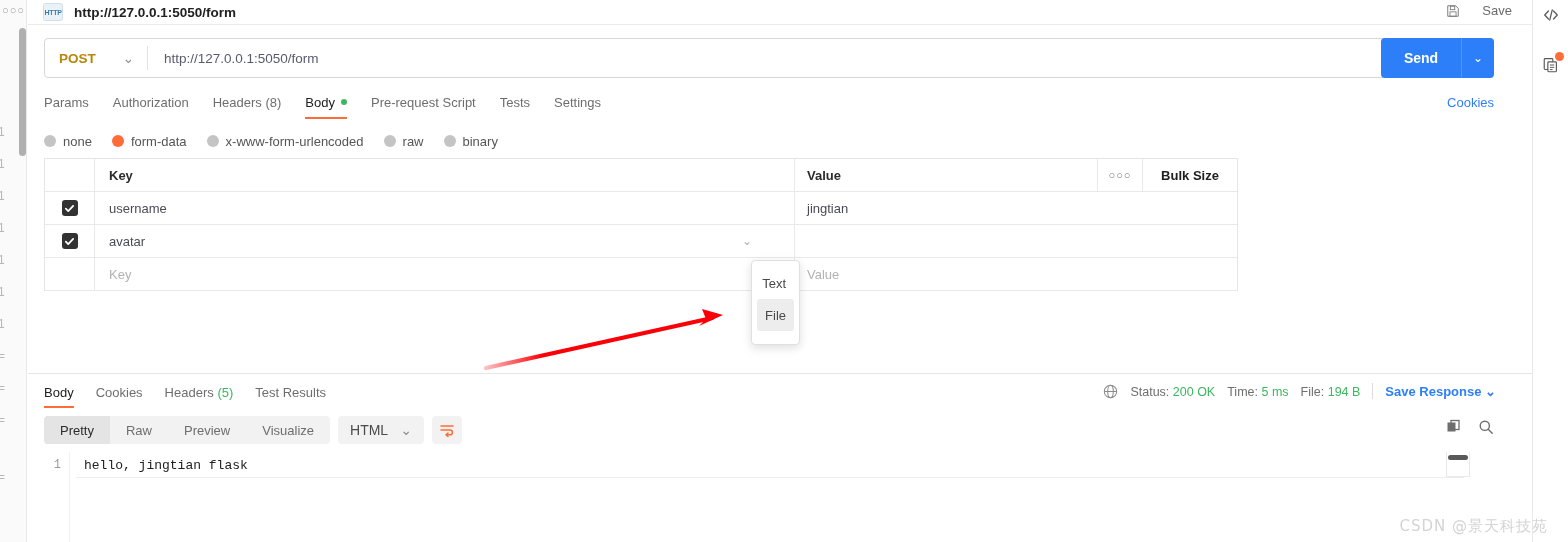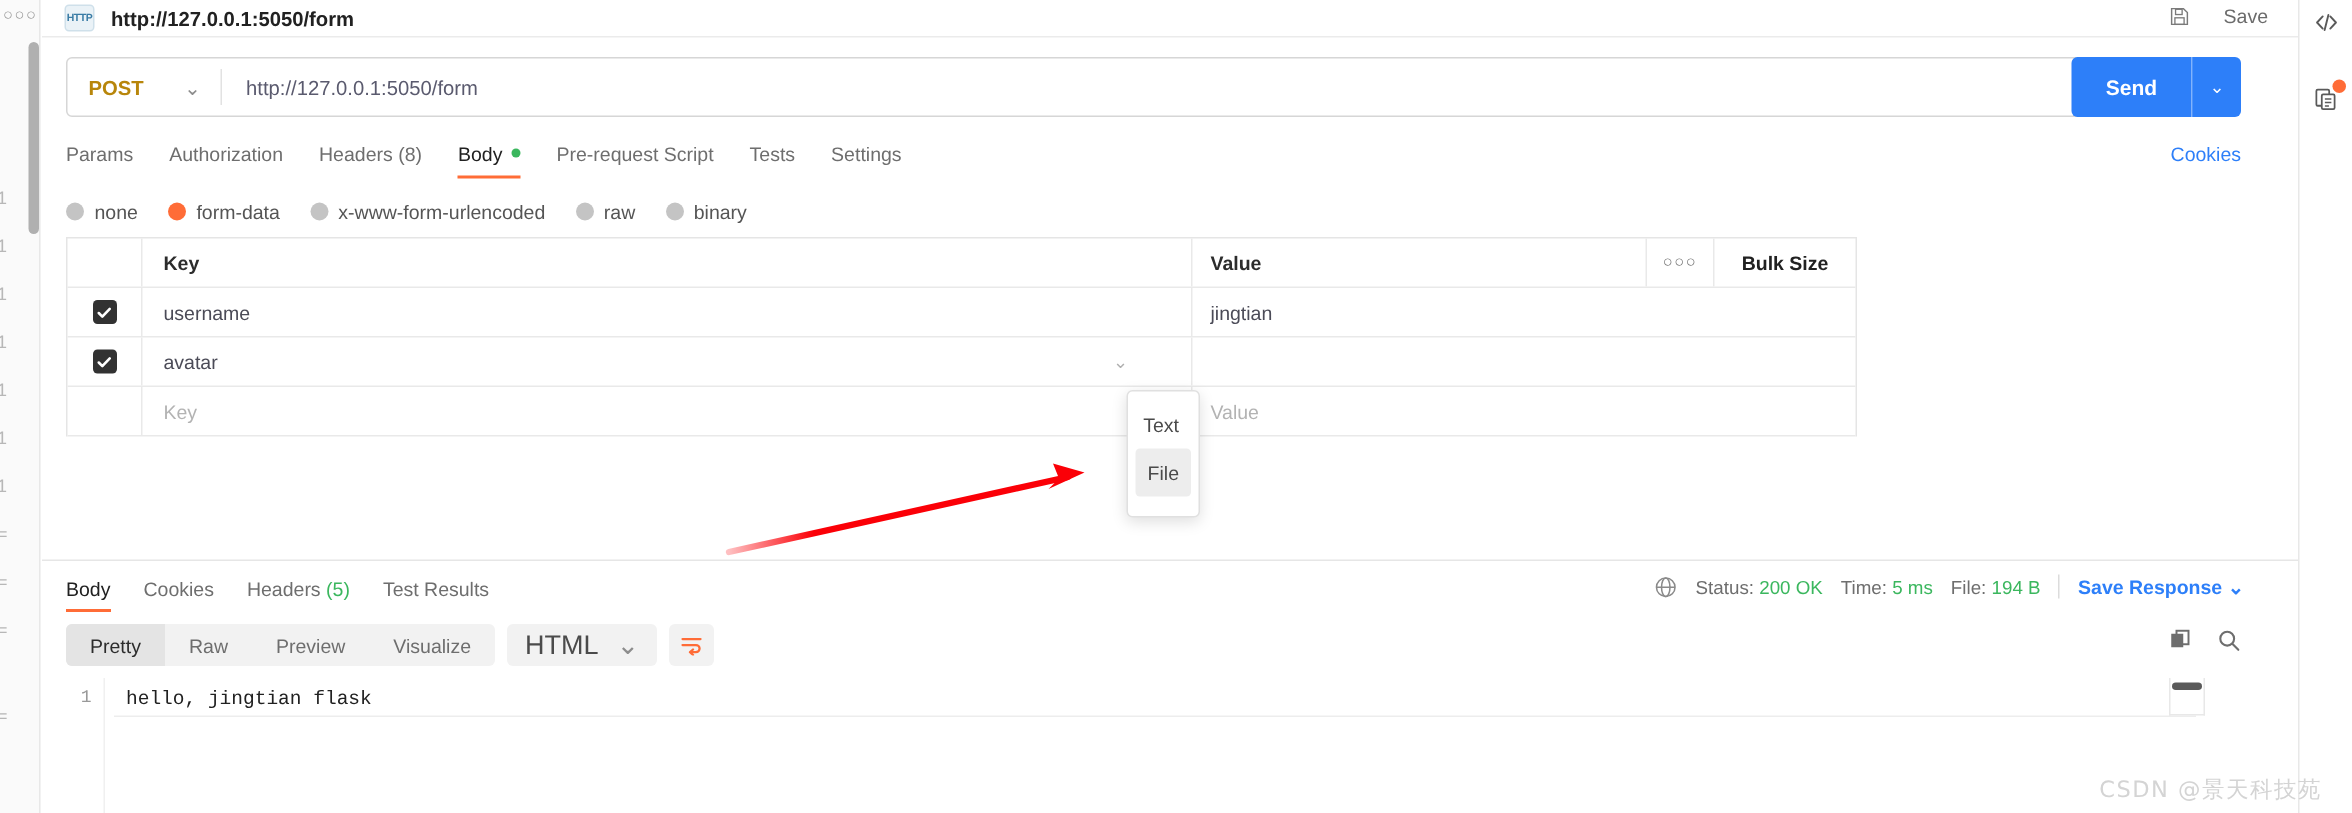--- a/index.html
+++ b/index.html
@@ -210,21 +210,21 @@
   .seg {
     display:flex; background:#f2f2f2; border-radius:4px; height:28px; overflow:hidden;
   }
   .seg-item {
     padding: 0 16px; display:flex; align-items:center; font-size:13px;
     color:#6e6e6e; cursor:pointer;
   }
   .seg-item.active { background:#e4e4e4; color:#2c2c2c; }
   .fmt {
     display:flex; align-items:center; gap:12px; background:#f2f2f2; border-radius:4px;
-    height:28px; padding: 0 12px; font-size:18px; color:#4b4b4b; cursor:pointer;
+    height:28px; padding: 0 12px; font-size:14px; color:#4b4b4b; cursor:pointer;
   }
   .wrapbtn {
     width: 30px; height: 28px; background:#f2f2f2; border-radius:4px;
     display:flex; align-items:center; justify-content:center; cursor:pointer;
   }
   .resp-icons {
     position:absolute; right: 38px; top: 419px; display:flex; align-items:center; gap:16px;
   }
 
   

